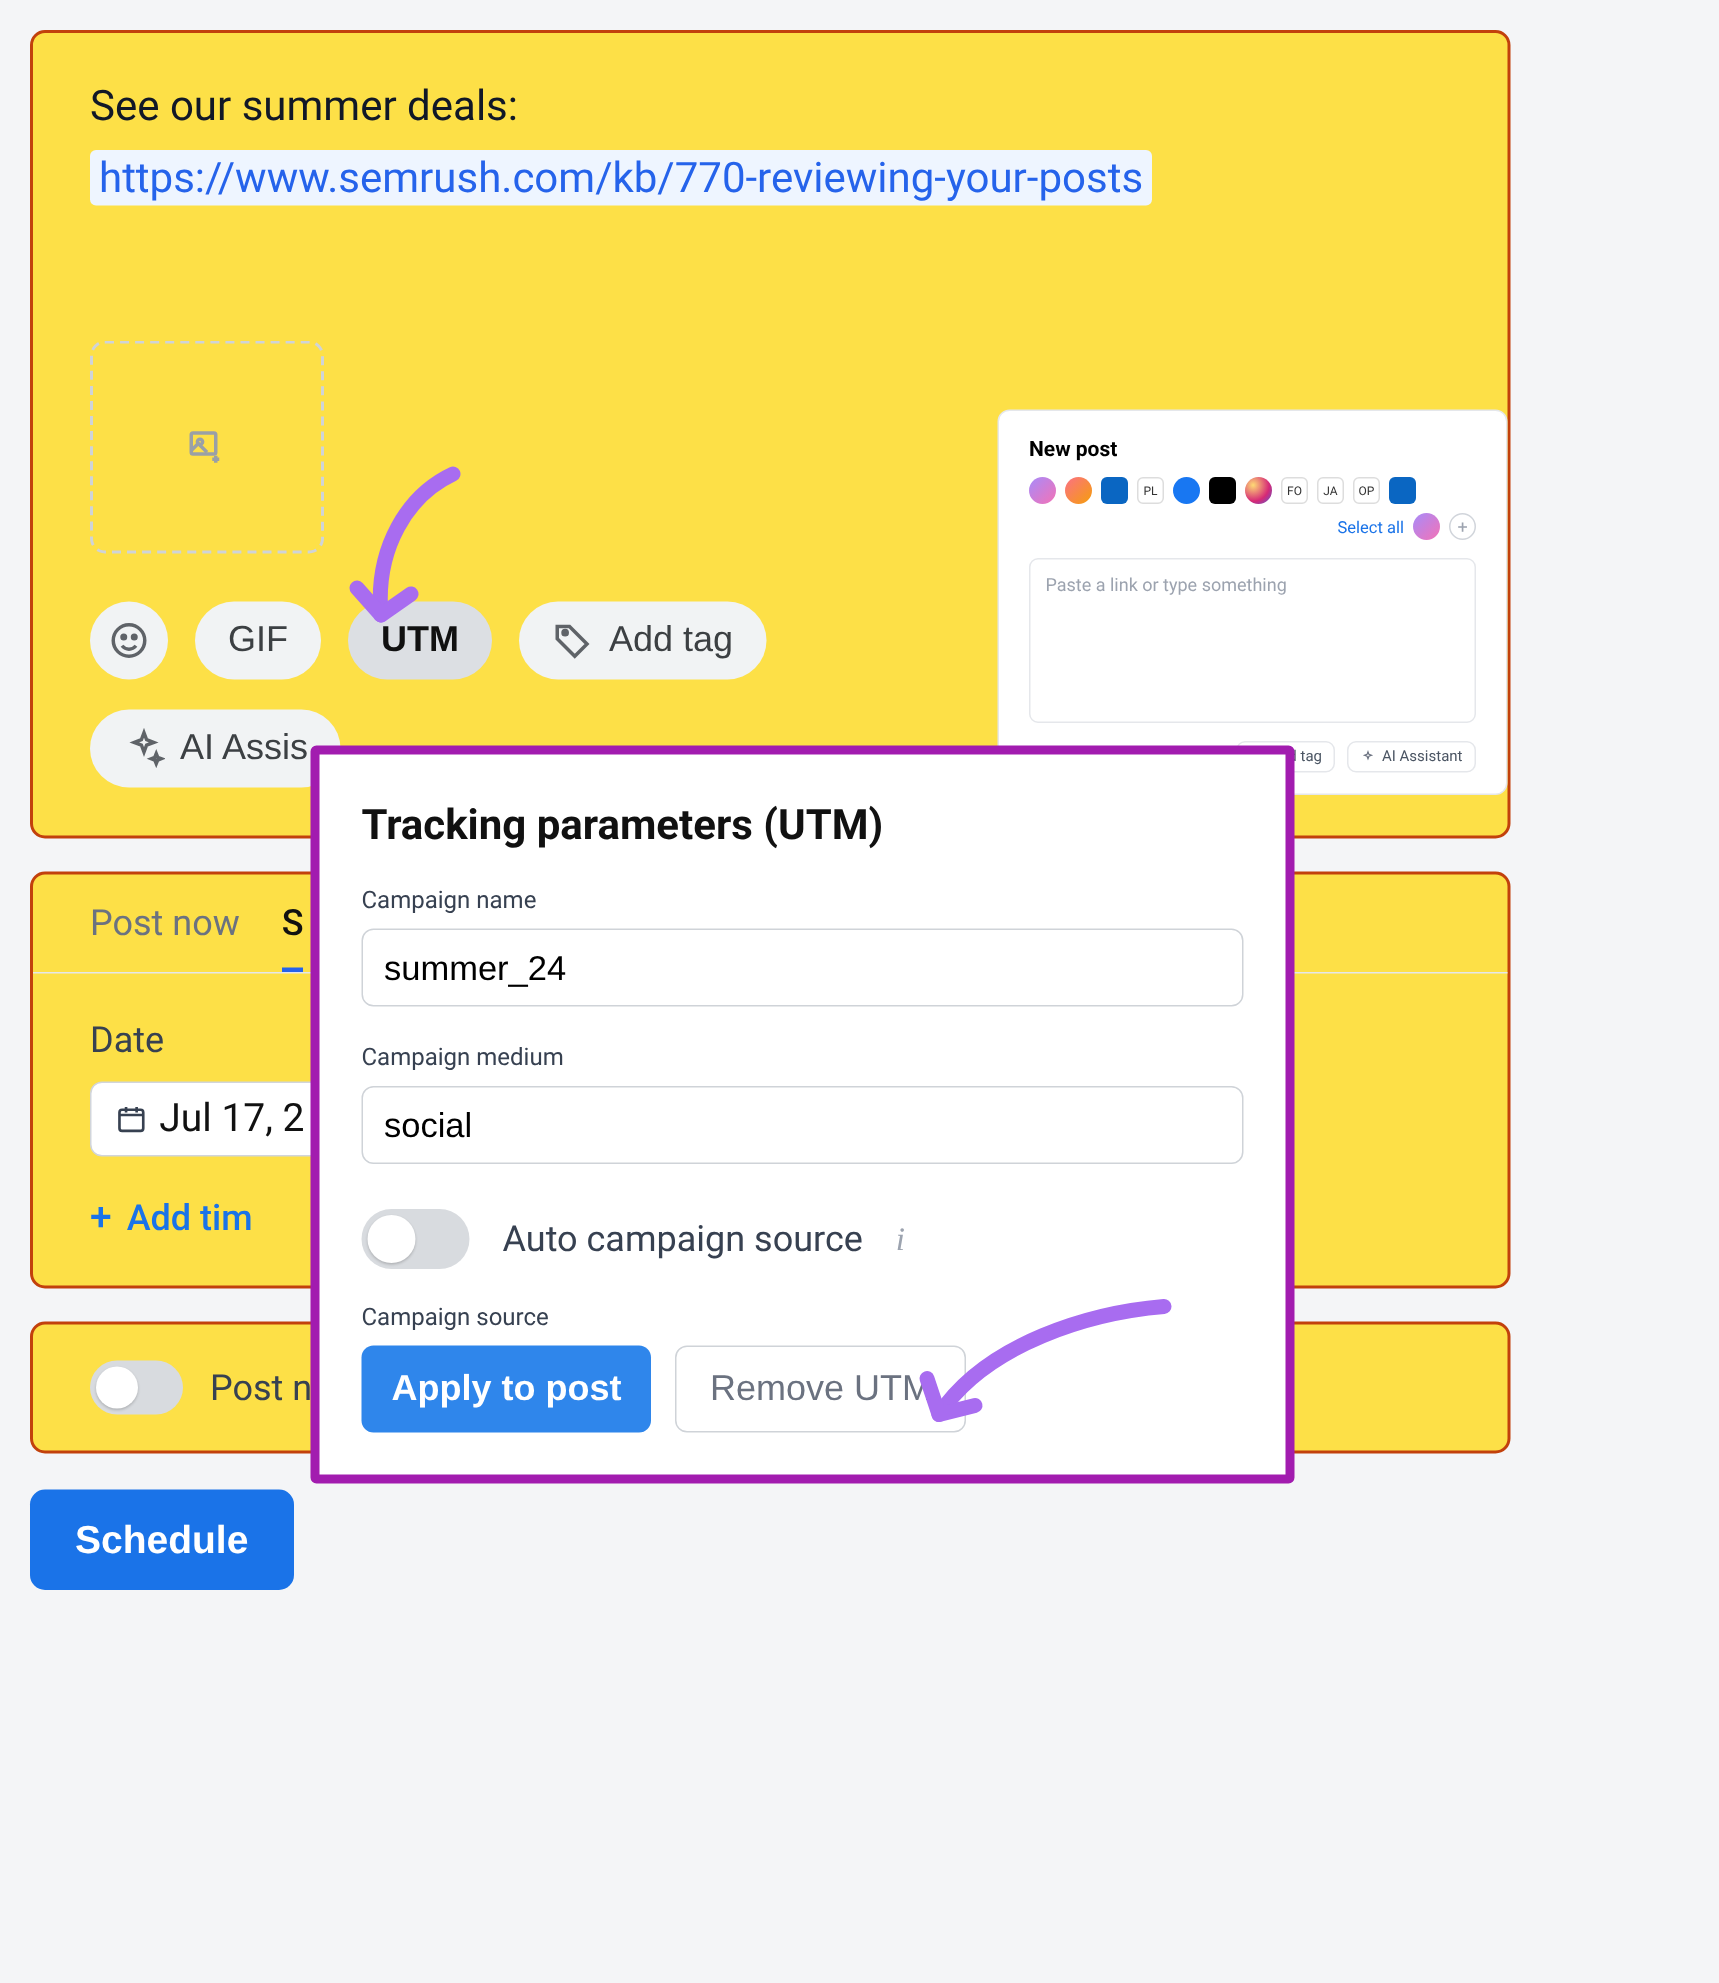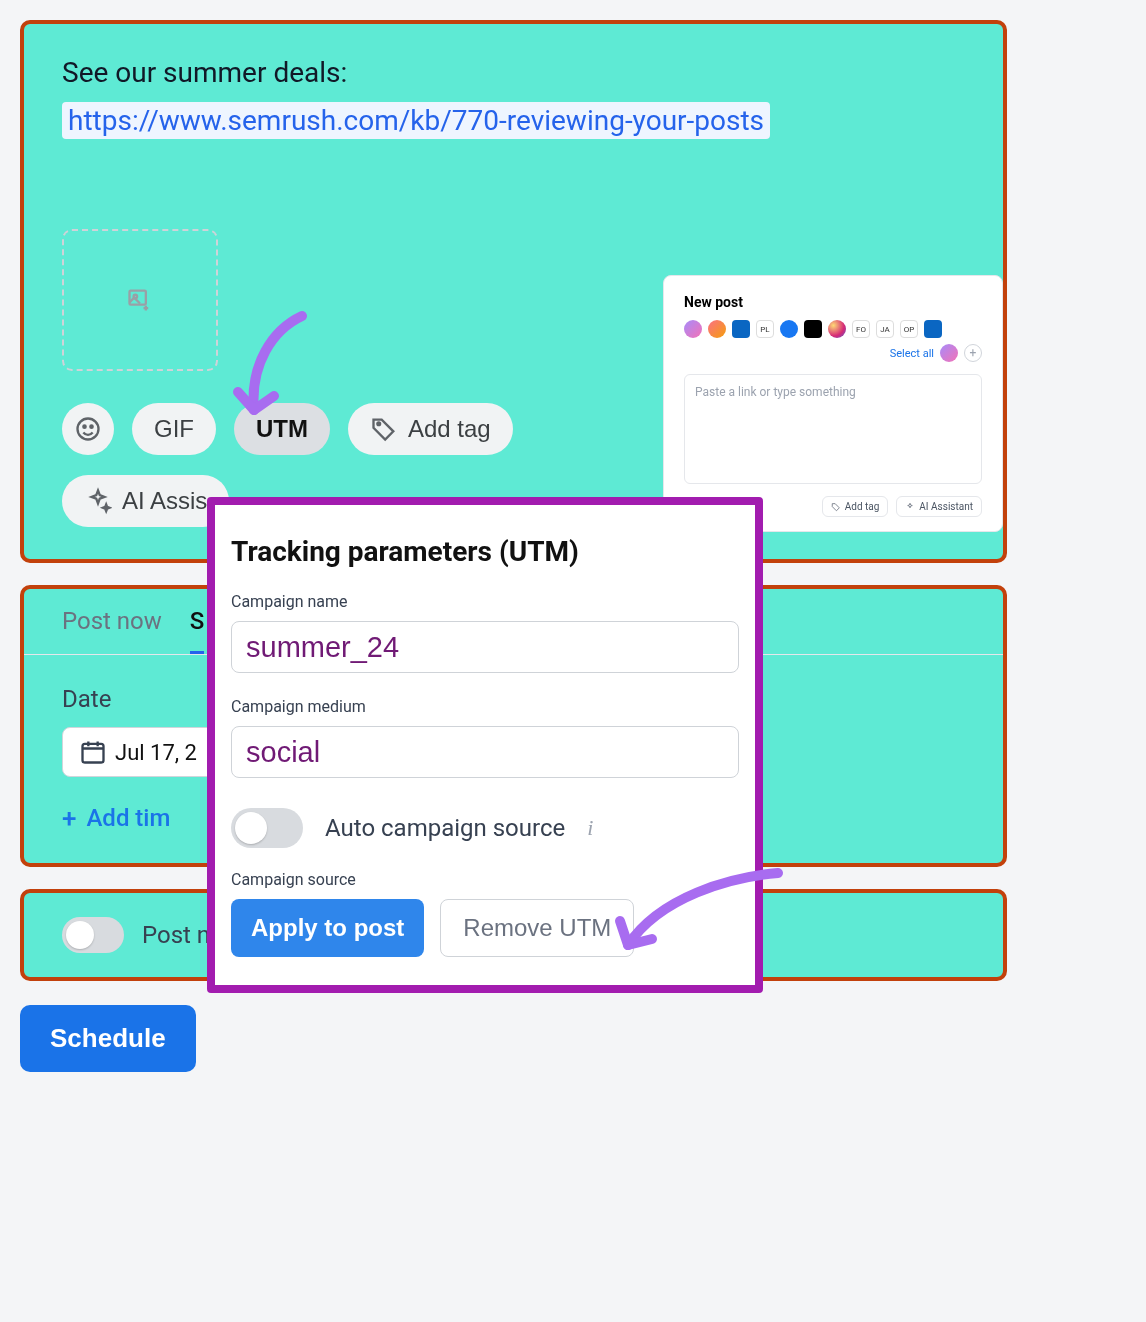--- a/index.html
+++ b/index.html
@@ -6,23 +6,23 @@
   body {
     font-family: -apple-system, BlinkMacSystemFont, "Segoe UI", Roboto, Helvetica, Arial, sans-serif;
     background: #f4f5f7;
     width: 1146px;
     height: 1322px;
     overflow: hidden;
     position: relative;
     padding: 20px;
   }
   .card {
-    background: #5eead4;
+    background: #fde047;
     border-radius: 10px;
-    border: 4px solid #c2410c;
+    border: 2px solid #c2410c;
   }
   
   .composer {
     width: 987px;
     margin-bottom: 22px;
     padding: 28px 38px 32px;
     position: relative;
   }
   .compose-text {
     font-size: 28px;
@@ -127,21 +127,21 @@
     font-size: 24px;
     color: #6b7280;
   }
   .tab { padding-bottom: 16px; cursor:pointer; }
   .tab.active { color:#111; font-weight:500; border-bottom: 3px solid #2563eb; }
   .sched-body { padding: 30px 38px; }
   .label { font-size: 24px; color:#374151; margin-bottom: 14px; }
   .date-field {
     display:inline-flex; align-items:center; gap:8px;
     border:1px solid #d1d5db; border-radius:8px;
-    height:50px; padding:0 16px; font-size:22px; color:#111;
+    height:50px; padding:0 16px; font-size:26px; color:#111;
     background:#fff; cursor:pointer;
     width: 160px; overflow: hidden; white-space: nowrap;
   }
   .add-time { margin-top: 26px; color:#1a73e8; font-size:24px; font-weight:500; display:flex; align-items:center; gap:10px; cursor:pointer; }
   
   .post-row {
     width: 987px;
     padding: 24px 38px;
     display:flex; align-items:center; gap:18px;
     margin-bottom: 24px;
@@ -156,32 +156,32 @@
   
   .schedule-btn {
     background:#1a73e8; color:#fff; font-size:26px; font-weight:600;
     border:none; border-radius:10px; padding:18px 30px; cursor:pointer;
   }
   
   .utm-popover {
     position:absolute;
     left: 207px;
     top: 497px;
-    width: 556px;
+    width: 656px;
     background:#fff;
-    border: 8px solid #a21caf;
+    border: 6px solid #a21caf;
     border-radius: 4px;
-    padding: 30px 16px 28px;
+    padding: 30px 28px 28px;
     z-index: 5;
   }
   .utm-title { font-size:28px; font-weight:700; margin-bottom:24px; color:#111; }
   .utm-label { font-size:16px; color:#374151; margin-bottom:10px; }
   .utm-input {
     width:100%; height:52px; border:1px solid #cfd3d8; border-radius:8px;
-    padding:0 14px; font-size:29px; color:#701a75; background:#fff; margin-bottom:24px;
+    padding:0 14px; font-size:23px; color:#000000; background:#fff; margin-bottom:24px;
   }
   .utm-toggle-row { display:flex; align-items:center; gap:22px; margin:6px 0 22px; font-size:24px; color:#374151; }
   .info-i { color:#9ca3af; font-style:italic; font-family: Georgia, serif; font-size:22px; }
   .utm-actions { display:flex; gap:16px; margin-top:4px; }
   .btn-primary { background:#2f86eb; color:#fff; font-size:24px; font-weight:600; border:none; border-radius:8px; padding:14px 20px; cursor:pointer; }
   .btn-secondary { background:#fff; color:#6b7280; font-size:24px; border:1px solid #cfd3d8; border-radius:8px; padding:14px 22px; cursor:pointer; }
   
   .arrow-svg { position:absolute; z-index:6; pointer-events:none; }
   .arrow1 { left:232px; top:310px; width:90px; height:120px; }
   .arrow2 { position:absolute; left:395px; bottom:18px; width:175px; height:100px; z-index:7; pointer-events:none; }

